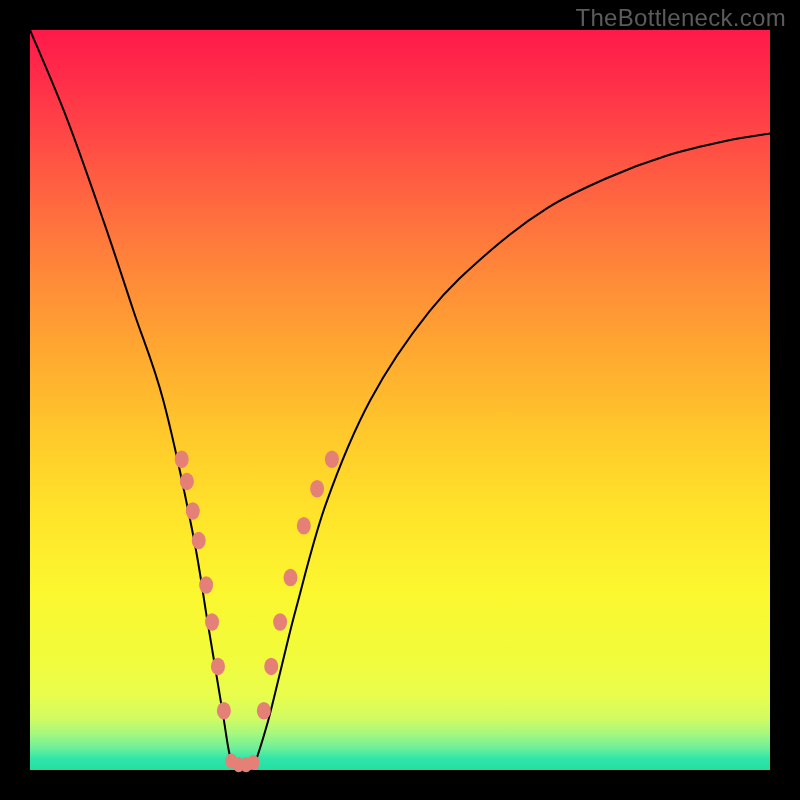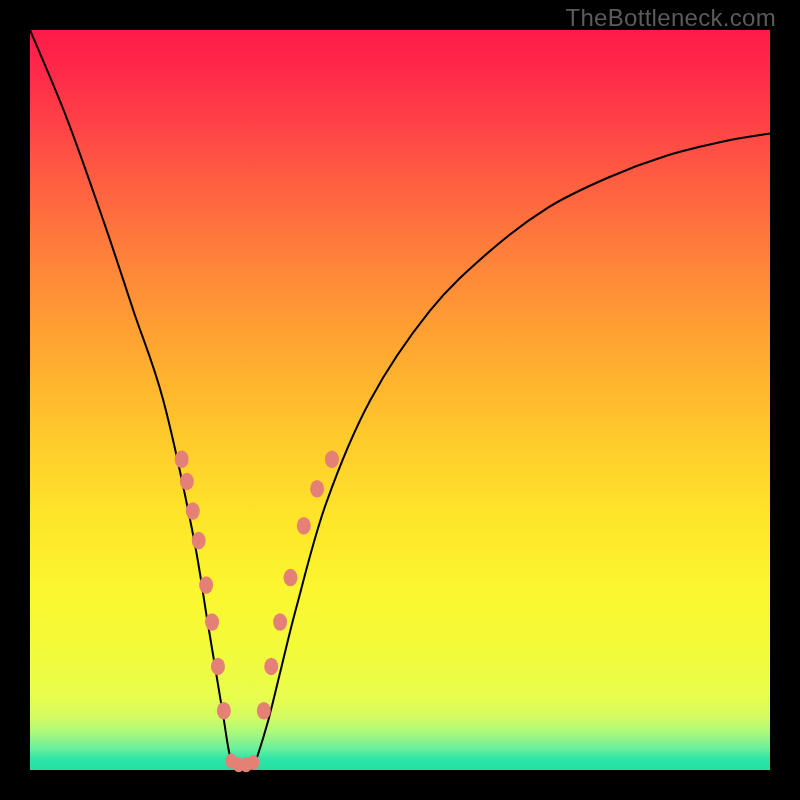--- a/index.html
+++ b/index.html
@@ -40,21 +40,21 @@
       #d2fb62 93%,
       #a8f87d 95%,
       #6ef09a 97%,
       #2fe5a9 98.5%,
       #23e0a1 100%
     );
   }
   .watermark {
     position: absolute;
     top: 4px;
-    right: 24px;
+    right: 14px;
     font-size: 24px;
     color: #5b5b5b;
     font-weight: 500;
     letter-spacing: 0.3px;
     user-select: none;
   }
   svg.curves {
     position: absolute;
     left: 0;
     top: 0;

